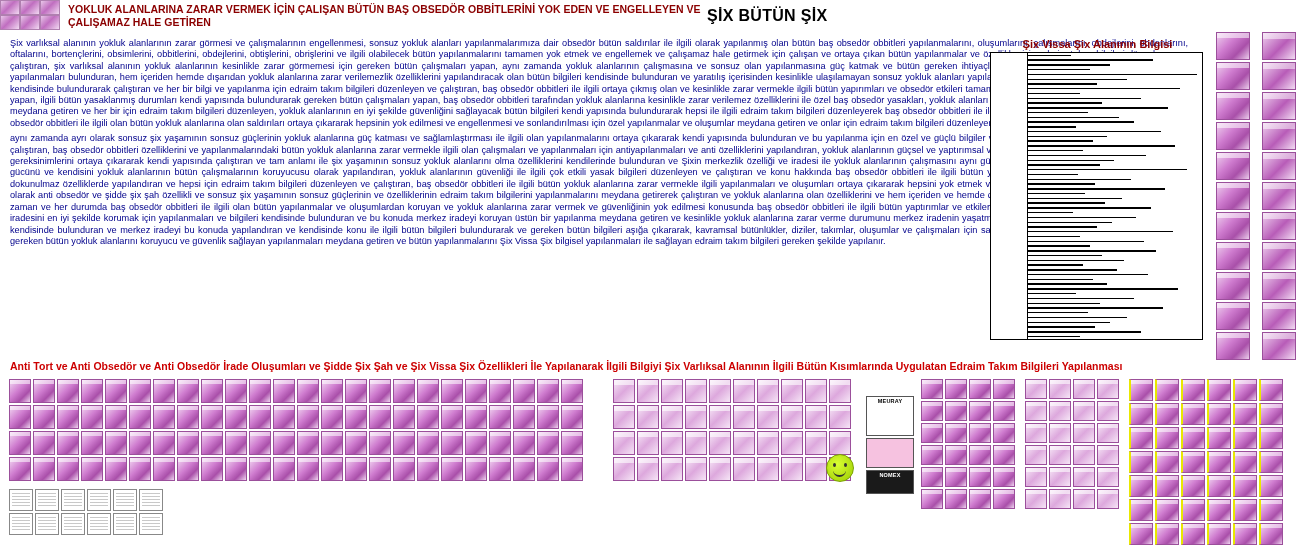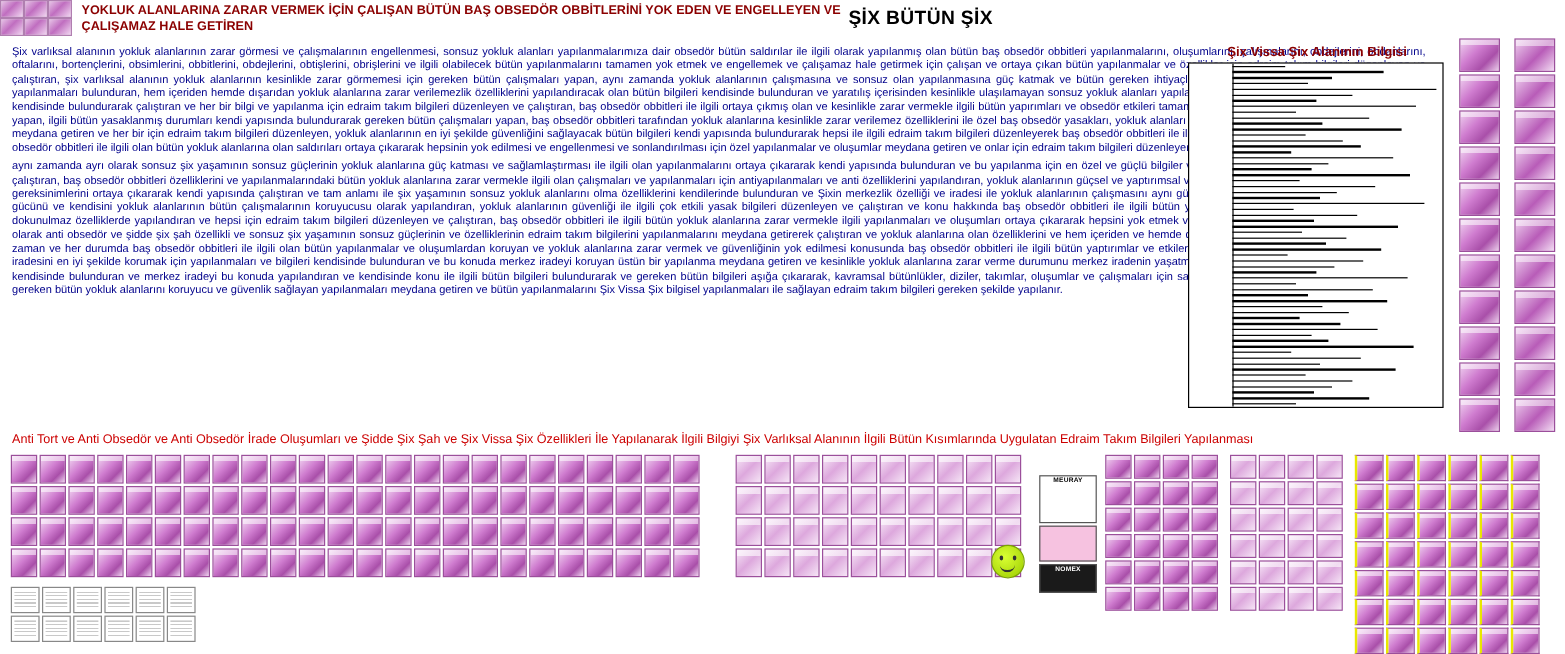--- a/index.html
+++ b/index.html
@@ -151,21 +151,21 @@
       linear-gradient(180deg, rgba(255,255,255,.5) 0 22%, rgba(255,255,255,0) 22%),
       linear-gradient(135deg,#efd0ef 0%, #b85cb8 55%, #f3ddf3 100%);
   }
 
   
   .red-caption {
     position: absolute;
     left: 10px; top: 360px;
     width: 1180px;
     color: #cc0000;
-    font-weight: normal;
+    font-weight: bold;
     font-size: 10.5px;
   }
 
   
   .bottom-area {
     position: absolute;
     left: 0; top: 376px;
     width: 1304px;
     height: 169px;
   }

